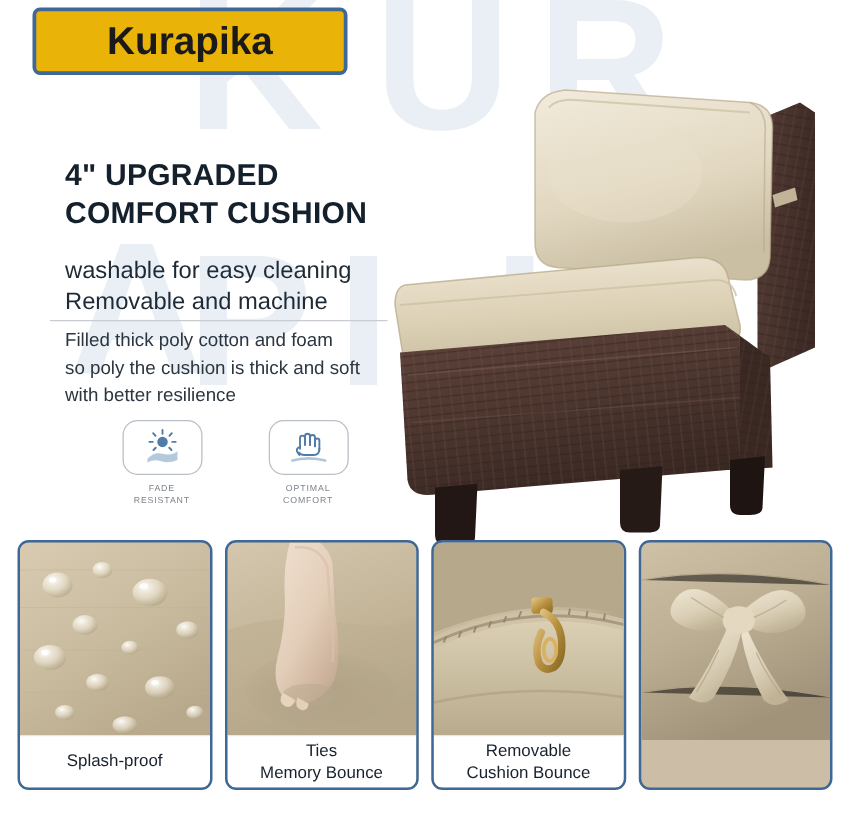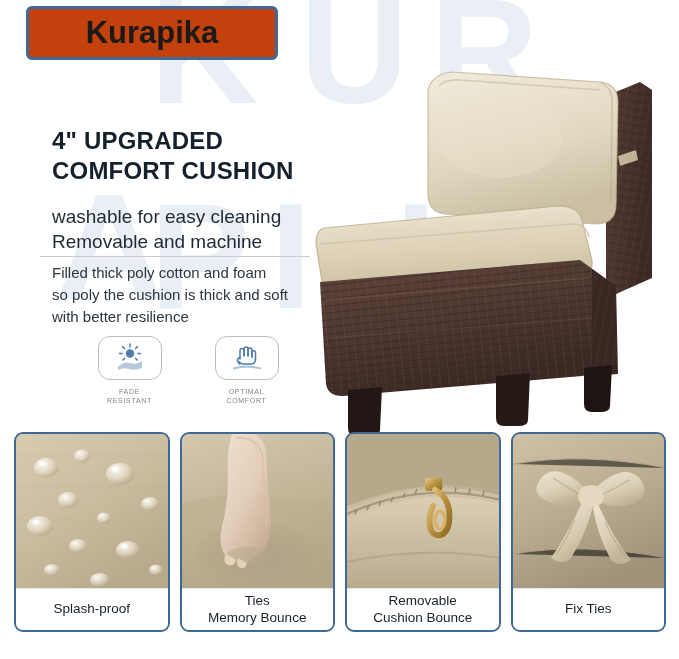--- a/index.html
+++ b/index.html
@@ -43,21 +43,21 @@
 
   
   .brand-badge {
     position: absolute;
     left: 26px;
     top: 6px;
     width: 246px;
     height: 48px;
     border: 3px solid #3f6896;
     border-radius: 6px;
-    background: #c2410c;
+    background: #eab308;
     display: flex;
     align-items: center;
     justify-content: center;
     z-index: 6;
   }
   .brand-badge .brand-text {
     font-size: 31px;
     font-weight: 700;
     color: #1a1a1a;
     letter-spacing: 0px;
@@ -517,19 +517,16 @@
 
           <path d="M68 54 Q78 48 88 54 Q94 62 88 70 Q78 76 68 70 Q62 62 68 54 Z" fill="#e4d9c0"></path>
           <g stroke="#b3a68a" stroke-width="1.1" fill="none" opacity="0.75">
             <path d="M40 44 Q52 52 66 60"></path>
             <path d="M116 46 Q104 54 90 60"></path>
             <path d="M62 86 Q54 104 44 120"></path>
             <path d="M92 88 Q100 106 112 122"></path>
           </g>
         </svg>
       </div>
-      <div class="thumb-label">
-        <span>Fix Ties</span>
-      </div>
     </div>
 
   </div>
 </div>
 
 </body></html>

